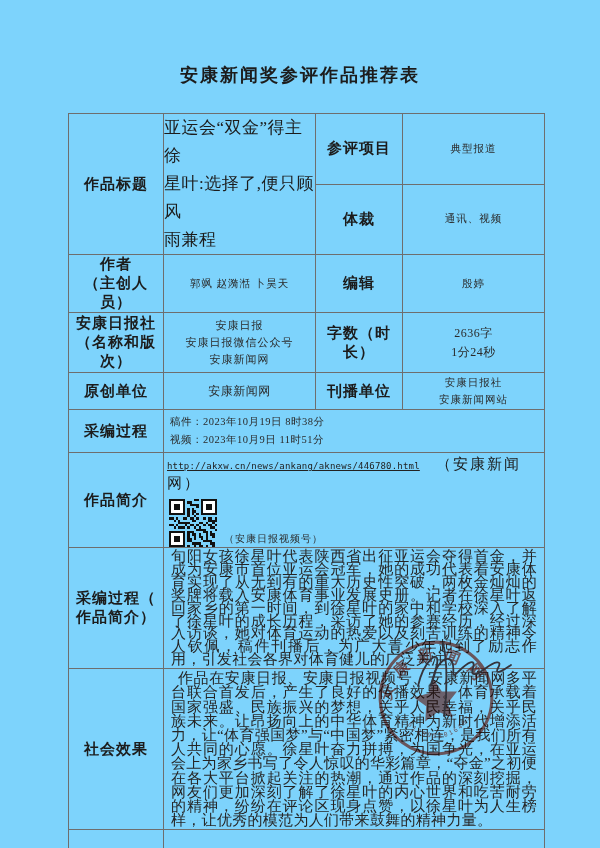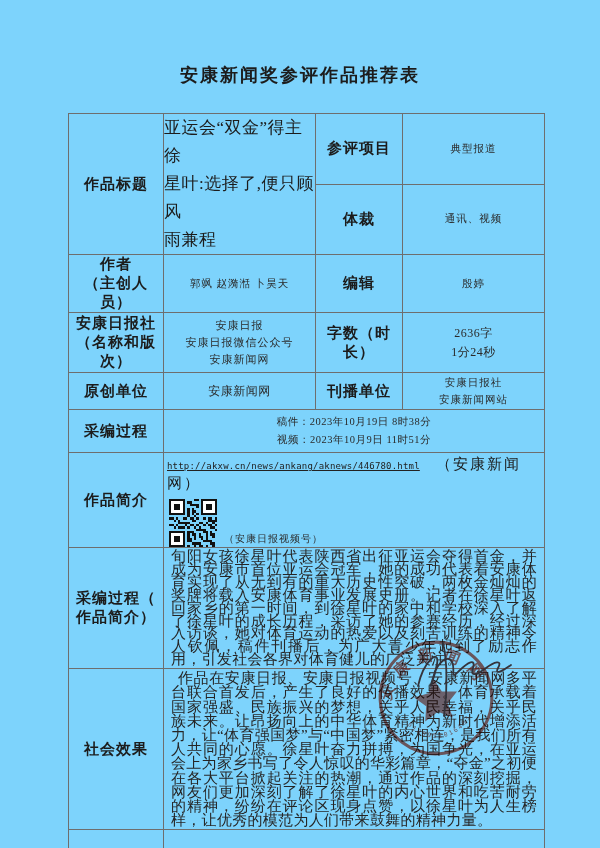--- a/index.html
+++ b/index.html
@@ -9,21 +9,21 @@
         font-size:18px;font-weight:700;letter-spacing:2px;}
   table.form{position:absolute;left:68px;top:113px;width:476px;border-collapse:collapse;table-layout:fixed;}
   td{border:1px solid #6e6e6e;padding:0;vertical-align:middle;overflow:hidden;}
   .lbl{font-weight:700;font-size:15px;text-align:center;letter-spacing:1px;line-height:19px;}
   .pre{white-space:pre-line;}
   .val{font-size:10.5px;text-align:center;letter-spacing:1px;color:#2a2a2a;}
   .val-title{font-size:17px;line-height:28px;text-align:left;letter-spacing:0.5px;}
   .val-md{font-size:11px;line-height:17px;}
   .val-lg{font-size:12px;line-height:19px;letter-spacing:0.5px;margin-left:9px;}
   .cell-left{text-align:left;padding:3px 6px;vertical-align:middle;}
-  .date-line{font-size:10.5px;line-height:18px;letter-spacing:0.5px;color:#2a2a2a;text-align:center;}
+  .date-line{font-size:10.5px;line-height:18px;letter-spacing:0.5px;color:#2a2a2a;}
   .url-row{vertical-align:top;}
   .url-line{padding:2px 3px 0 3px;font-size:9px;}
   .url-text{font-family:"DejaVu Sans Mono","Liberation Mono",monospace;
         text-decoration:underline;color:#222;letter-spacing:0.2px;}
   .url-note{font-family:"Liberation Serif",serif;font-size:15px;margin-left:14px;letter-spacing:2px;}
   .qr-wrap{display:flex;align-items:flex-end;gap:6px;margin:6px 0 0 4px;}
   .qr-caption{font-size:10px;letter-spacing:1px;color:#2a2a2a;padding-bottom:1px;}
   .para{font-size:15px;color:#262626;text-align:justify;padding:2px 7px;letter-spacing:0.3px;}
   .para-process{line-height:12.9px;}
   .para-social{line-height:14.2px;text-indent:7px;}

